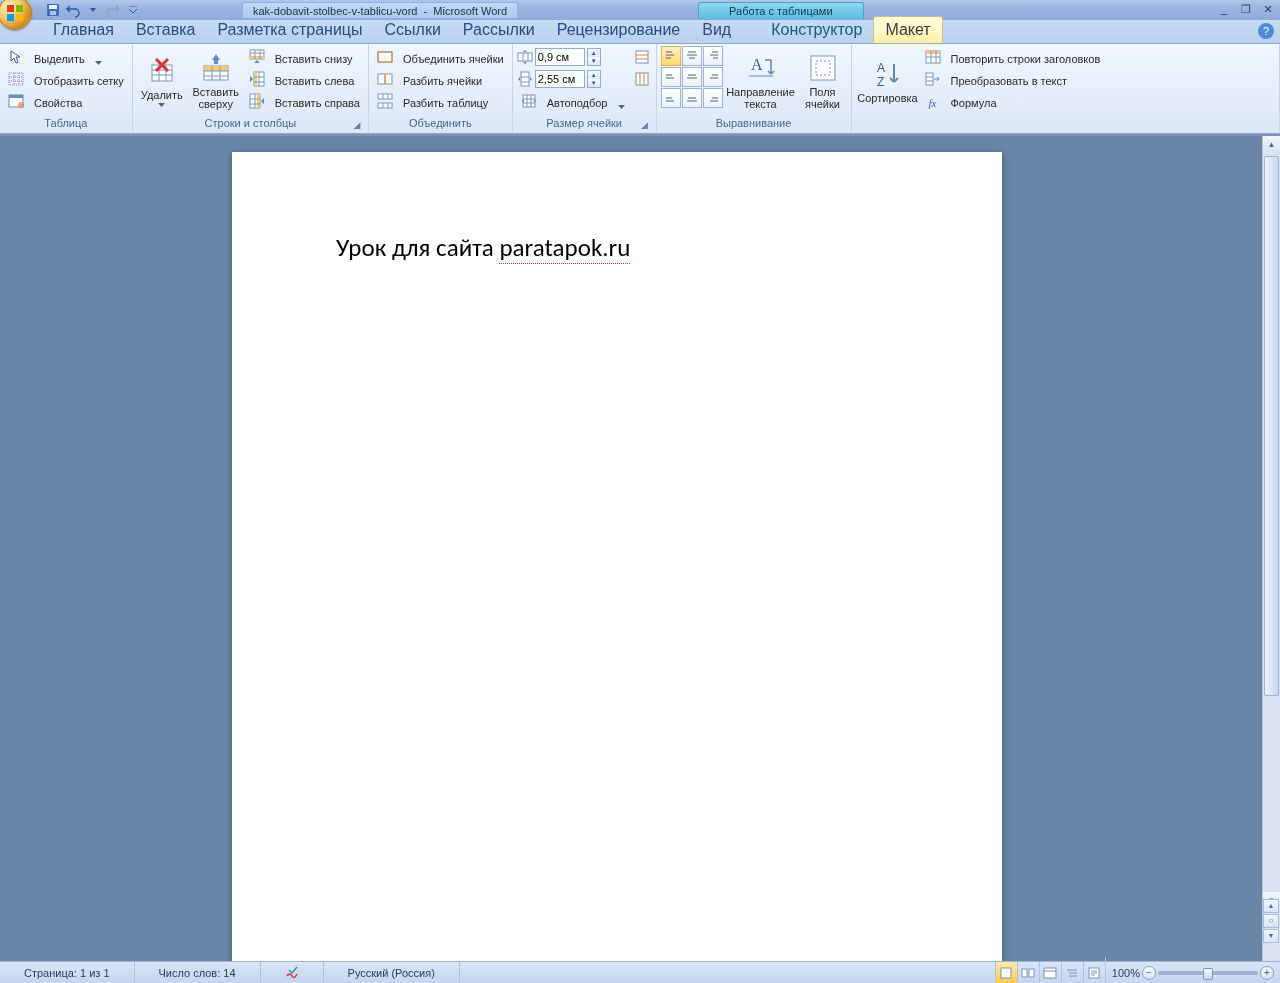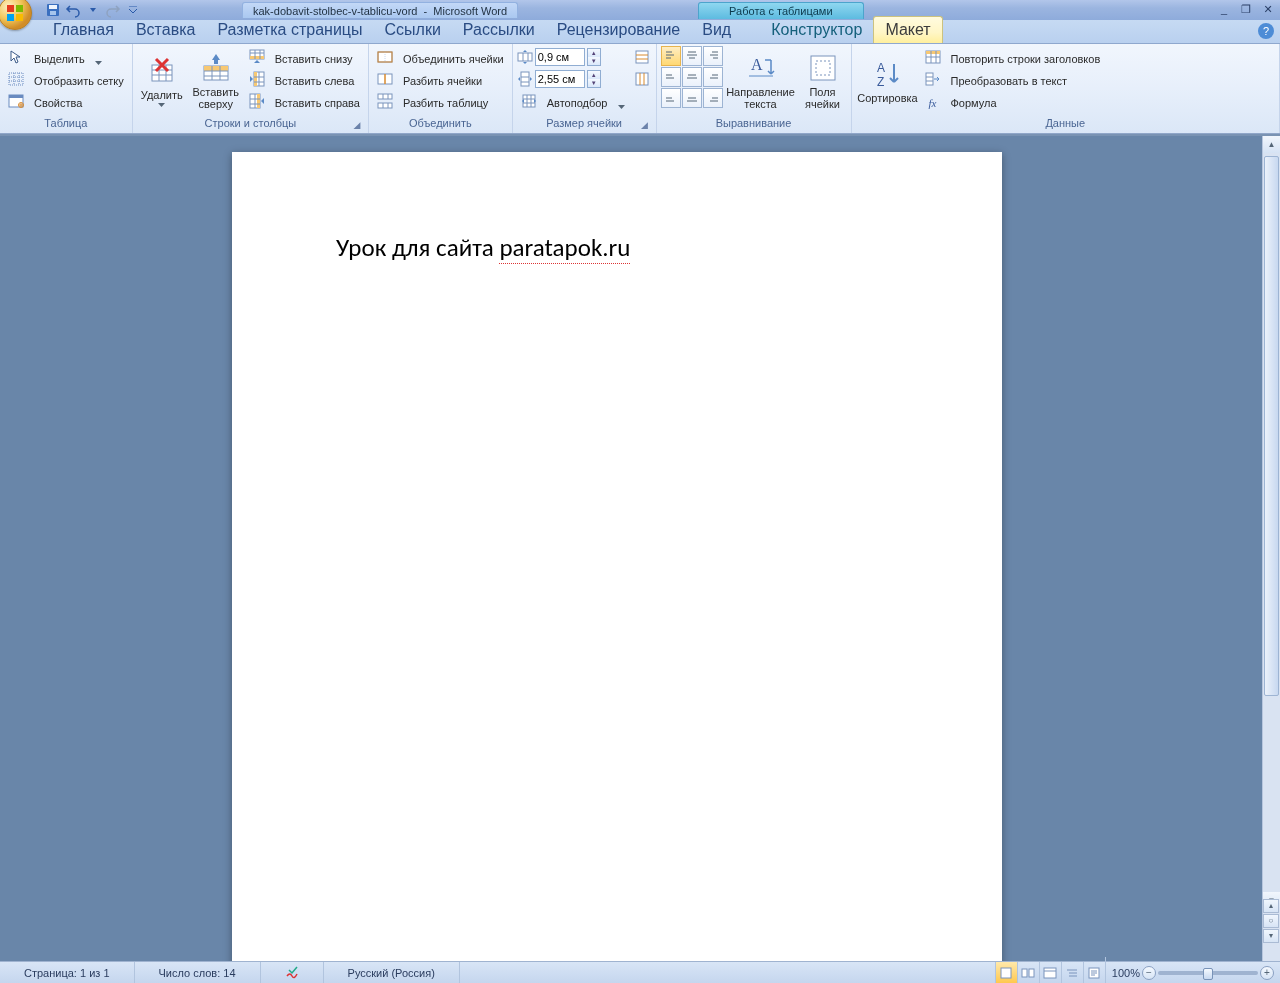--- a/index.html
+++ b/index.html
@@ -400,21 +400,20 @@
               <path d="M9 8H14M14 8L12 6M14 8L12 10" stroke="#5b8ac6" fill="none"></path>
             </svg>
             <span>Преобразовать в текст</span>
           </div>
         <div class="rbtn">
             <span style="font-style:italic;font-family:serif;color:#3a5b9b;width:16px;text-align:center">fx</span>
             <span>Формула</span>
           </div>
       </div>
     </div>
-    <div class="group-label">Данные</div>
   </div>
 </div>
 
 <div class="workspace">
   <div class="page">
     <h1><span>Урок для сайта </span><span class="underl">paratapok.ru</span></h1>
   </div>
   <div class="vscroll">
 
     <div class="ar" style="top:0">▲</div>

